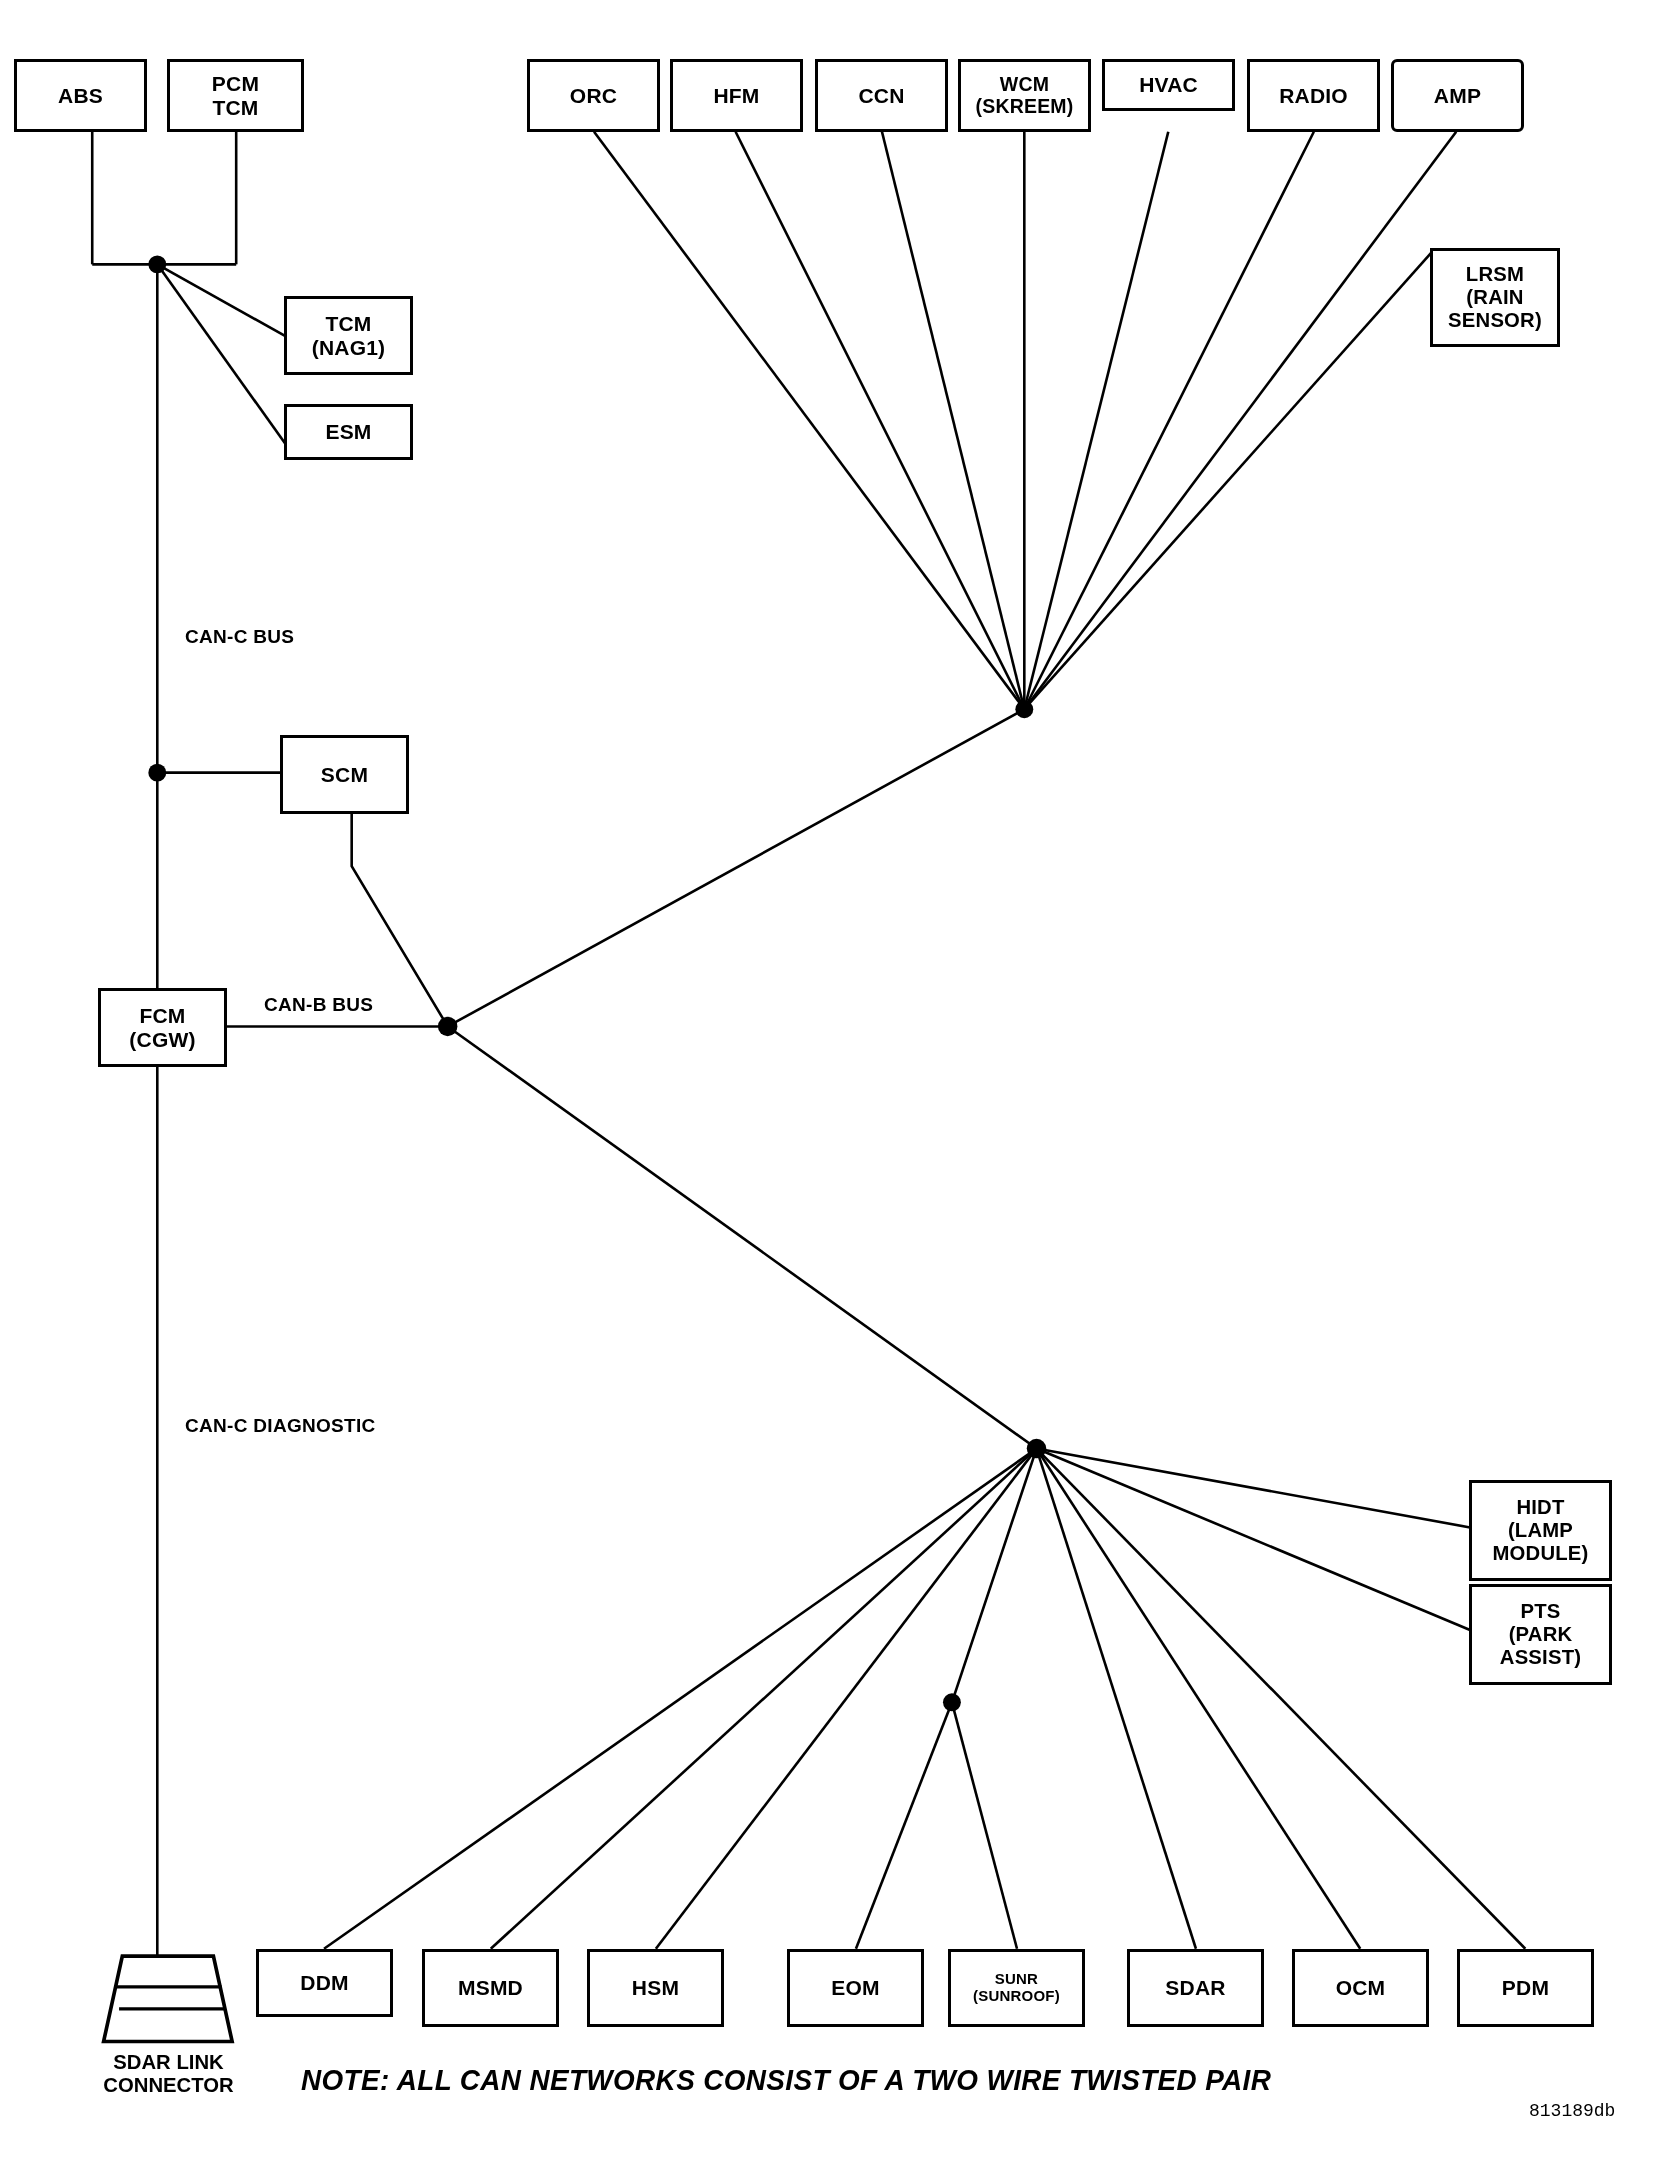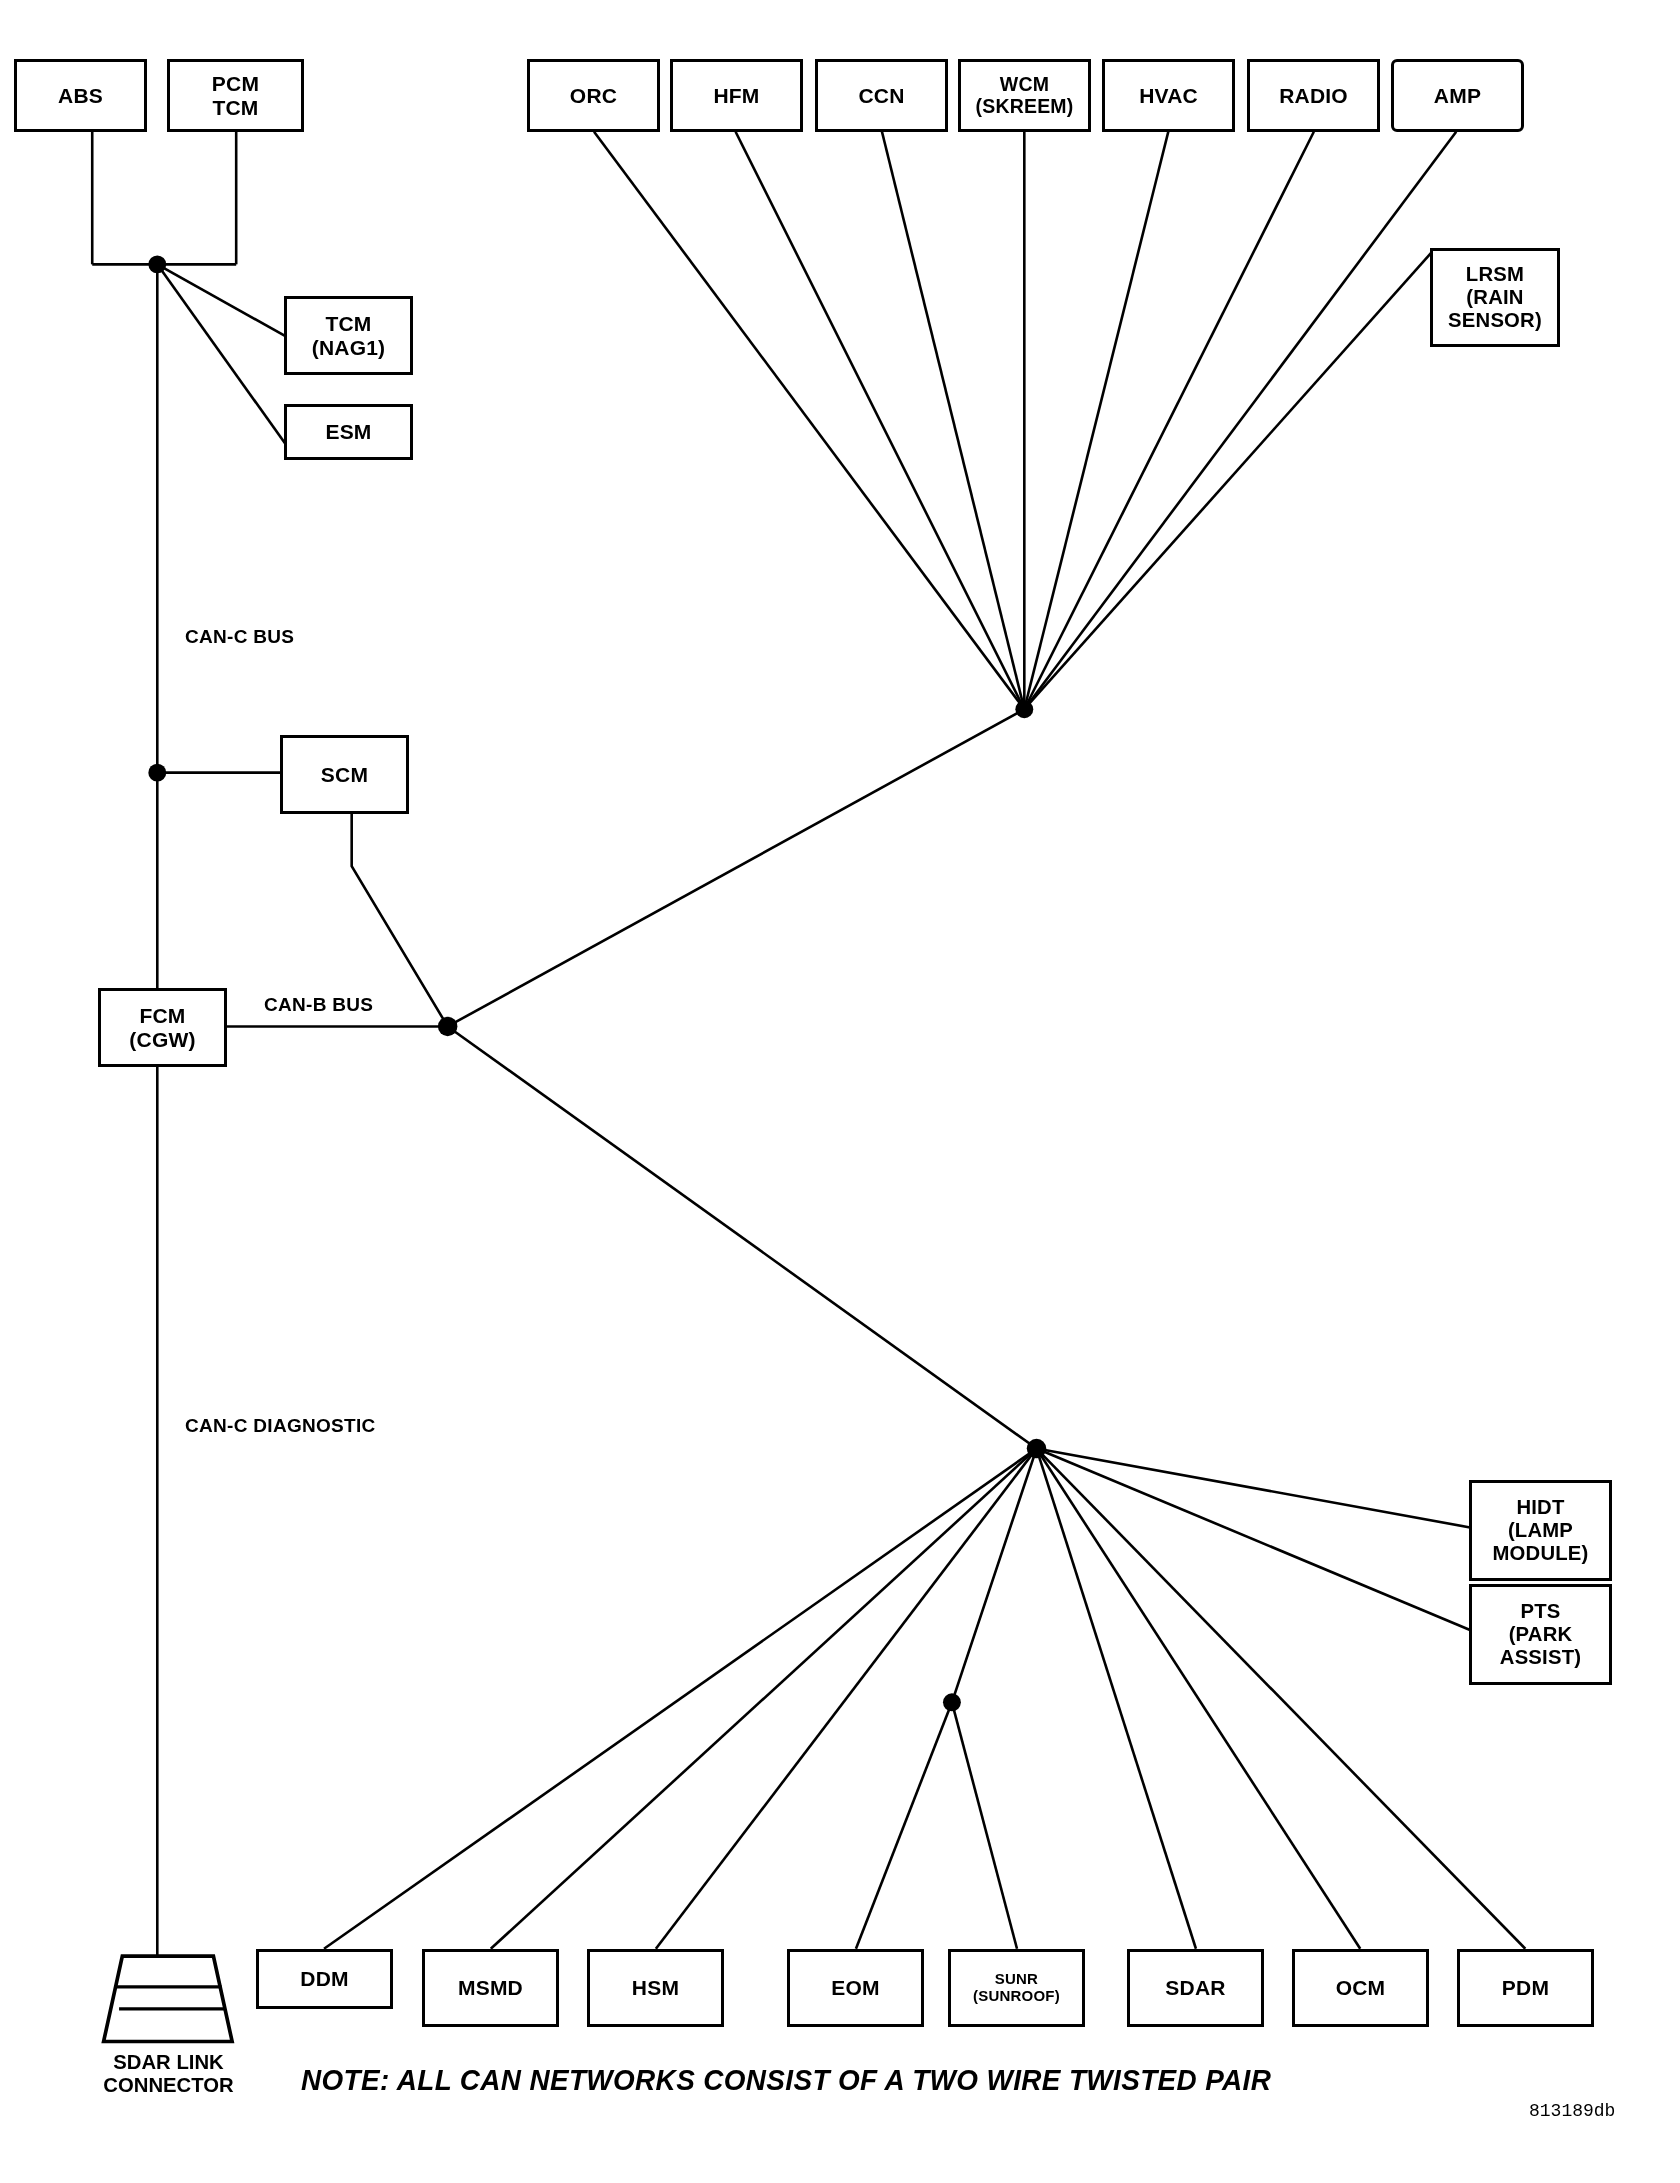--- a/index.html
+++ b/index.html
@@ -178,39 +178,39 @@
 
   <div class="module-box" style="left:527px; top:59px; width:133px; height:73px;">ORC</div>
 
   <div class="module-box" style="left:670px; top:59px; width:133px; height:73px;">HFM</div>
 
   <div class="module-box" style="left:815px; top:59px; width:133px; height:73px;">CCN</div>
 
   <div class="module-box" style="left:958px; top:59px; width:133px; height:73px; font-size:19.5px;">WCM
 (SKREEM)</div>
 
-  <div class="module-box" style="left:1102px; top:59px; width:133px; height:73px;">HVAC</div>
+  <div class="module-box" style="left:1102px; top:59px; width:133px; height:52px;">HVAC</div>
 
   <div class="module-box" style="left:1247px; top:59px; width:133px; height:73px;">RADIO</div>
 
   <div class="module-box" style="left:1391px; top:59px; width:133px; height:73px;border-radius:6px;">AMP</div>
 
   <div class="module-box" style="left:1430px; top:248px; width:130px; height:99px; font-size:20.3px;">LRSM
 (RAIN
 SENSOR)</div>
 
   <div class="module-box" style="left:1469px; top:1480px; width:143px; height:101px; font-size:20.3px;">HIDT
 (LAMP
 MODULE)</div>
 
   <div class="module-box" style="left:1469px; top:1584px; width:143px; height:101px; font-size:20.3px;">PTS
 (PARK
 ASSIST)</div>
 
-  <div class="module-box" style="left:256px; top:1949px; width:137px; height:60px;">DDM</div>
+  <div class="module-box" style="left:256px; top:1949px; width:137px; height:68px;">DDM</div>
 
   <div class="module-box" style="left:422px; top:1949px; width:137px; height:78px;">MSMD</div>
 
   <div class="module-box" style="left:587px; top:1949px; width:137px; height:78px;">HSM</div>
 
   <div class="module-box" style="left:787px; top:1949px; width:137px; height:78px;">EOM</div>
 
   <div class="module-box" style="left:948px; top:1949px; width:137px; height:78px; font-size:15px;">SUNR
 (SUNROOF)</div>
 

